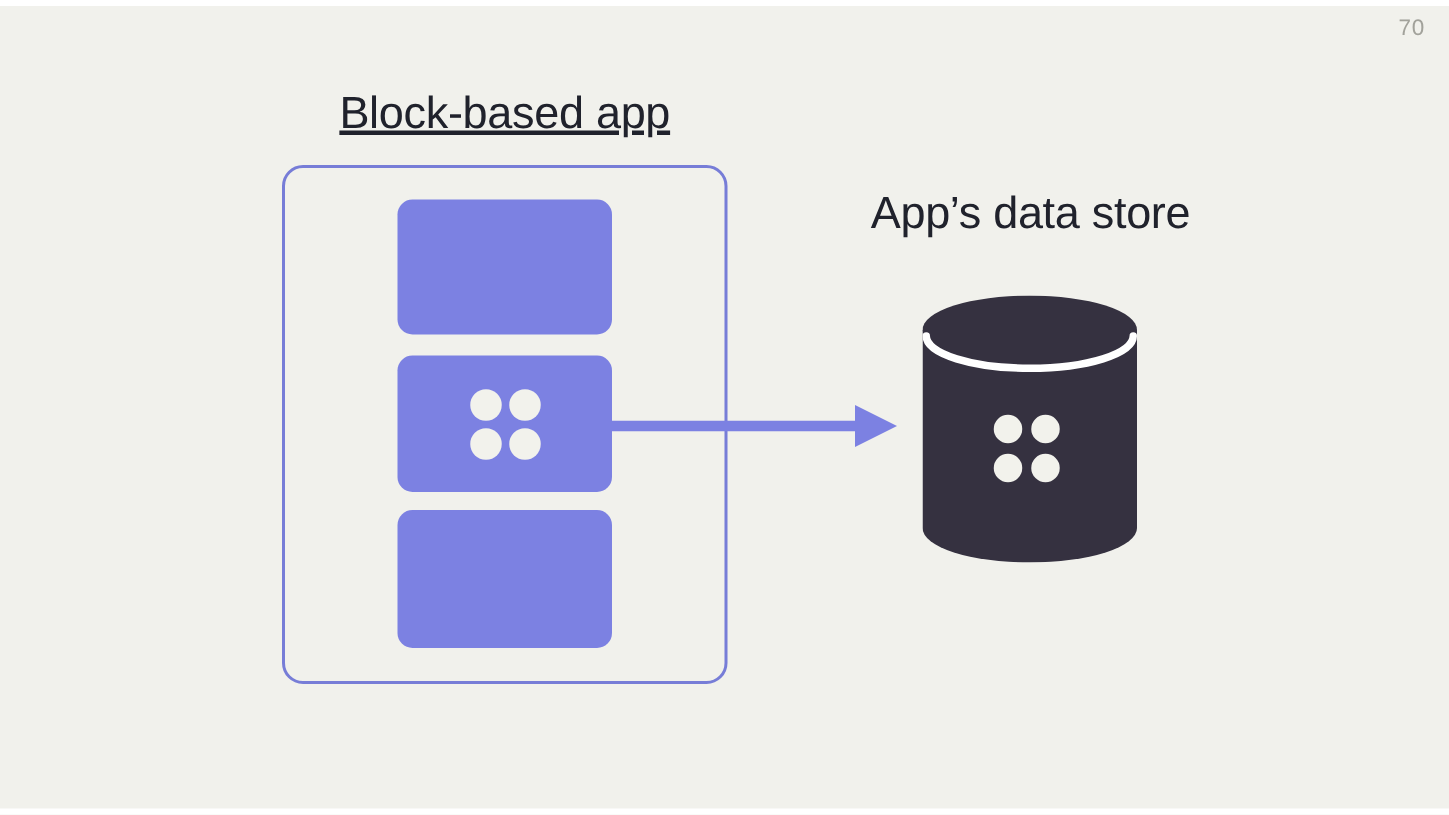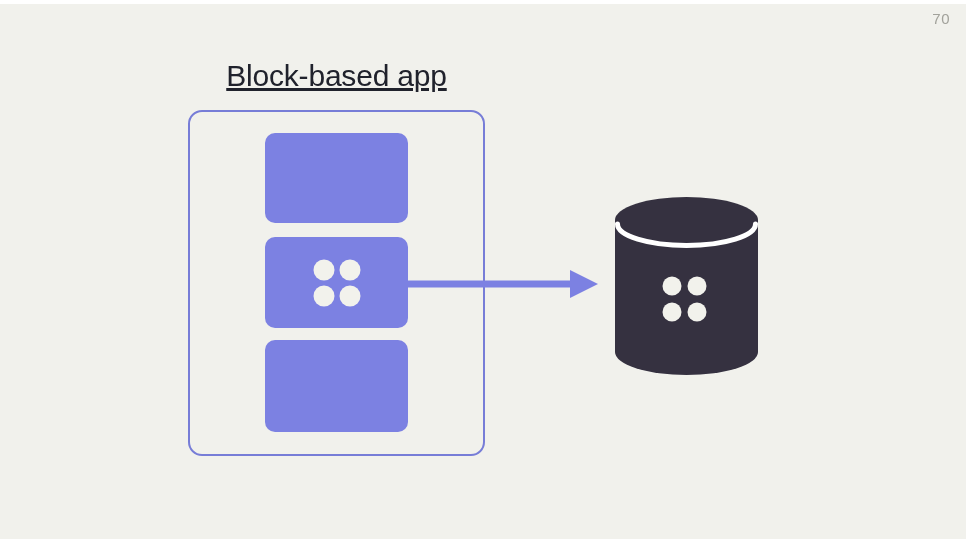--- a/index.html
+++ b/index.html
@@ -142,20 +142,21 @@
     </div>
   </div>
 
   <div class="block b3"></div>
 
   <svg class="arrow" width="190" height="32" viewBox="0 0 190 32">
     <rect class="shape" x="0" y="12.5" width="166" height="7"></rect>
     <polygon class="shape" points="162,2 190,16 162,30"></polygon>
   </svg>
 
+  <div class="store-title">App’s data store</div>
 
   <svg class="db" width="143" height="178" viewBox="0 0 143 178">
     <path class="dark" d="M0,23 L0,155 A71.5,23 0 0 0 143,155 L143,23 Z"></path>
     <ellipse class="dark" cx="71.5" cy="23" rx="71.5" ry="23"></ellipse>
     <path class="white-arc" d="M2.5,27 A69,21.5 0 0 0 140.5,27"></path>
     <g>
       <circle class="dotf" cx="57" cy="89" r="9.5"></circle>
       <circle class="dotf" cx="82" cy="89" r="9.5"></circle>
       <circle class="dotf" cx="57" cy="115" r="9.5"></circle>
       <circle class="dotf" cx="82" cy="115" r="9.5"></circle>

